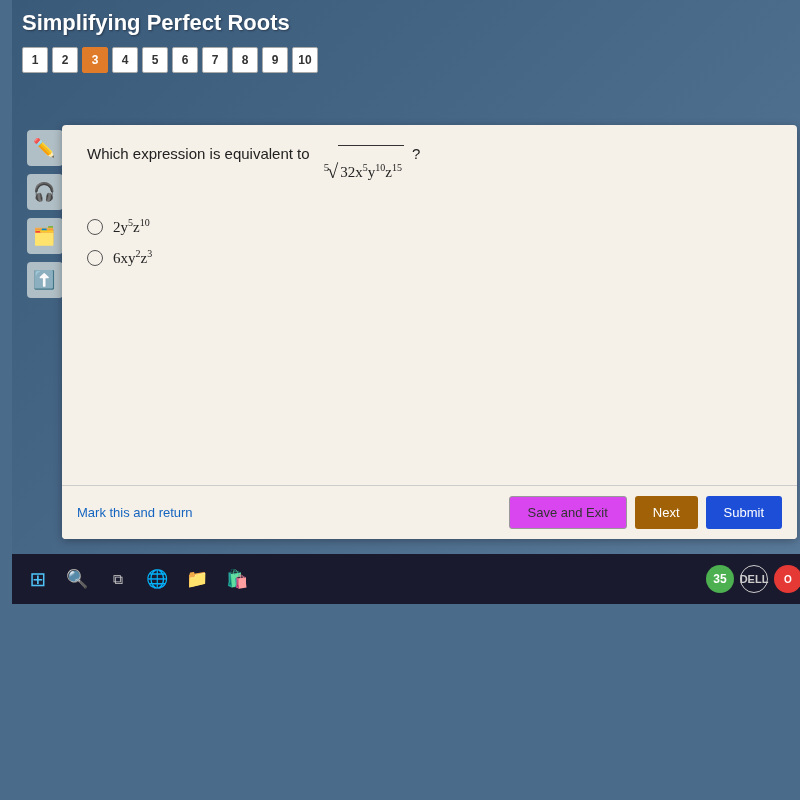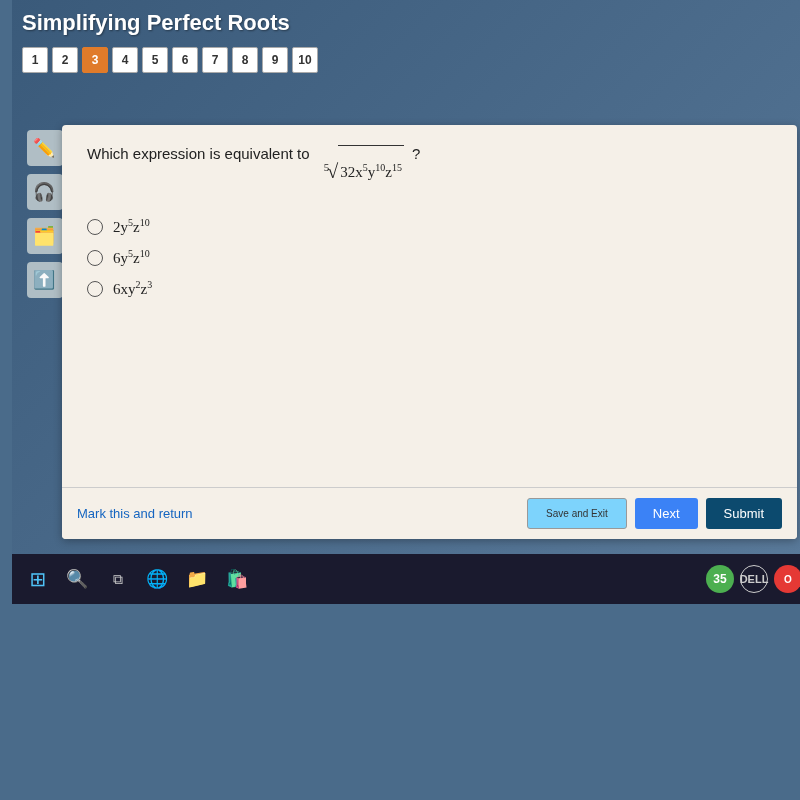--- a/index.html
+++ b/index.html
@@ -206,39 +206,39 @@
       color: #1565c0;
       font-size: 13px;
       cursor: pointer;
     }
     .action-buttons {
       display: flex;
       gap: 8px;
     }
     .btn-save {
       padding: 8px 18px;
-      background: #7dd3fc;
+      background: #d946ef;
       border: 1px solid #999;
       border-radius: 3px;
-      font-size: 10px;
+      font-size: 13px;
       cursor: pointer;
       color: #333;
     }
     .btn-next {
       padding: 8px 18px;
-      background: #3b82f6;
+      background: #a16207;
       border: none;
       border-radius: 3px;
       font-size: 13px;
       cursor: pointer;
       color: #fff;
     }
     .btn-submit {
       padding: 8px 18px;
-      background: #0c4a6e;
+      background: #1d4ed8;
       border: none;
       border-radius: 3px;
       font-size: 13px;
       cursor: pointer;
       color: #fff;
     }
 
     
     .taskbar {
       position: absolute;
@@ -351,24 +351,20 @@
       </div>
 
       <ul class="options">
 
         <li class="option-item">
           <span class="option-radio"></span>
           <span>2y<sup>5</sup>z<sup>10</sup></span>
         </li>
 
 
-        <li class="option-item">
-          <span class="option-radio"></span>
-          <span>6y<sup>5</sup>z<sup>10</sup></span>
-        </li>
 
         <li class="option-item">
           <span class="option-radio"></span>
           <span>6xy<sup>2</sup>z<sup>3</sup></span>
         </li>
 
       </ul>
     </div>
 
     <div class="bottom-bar">

